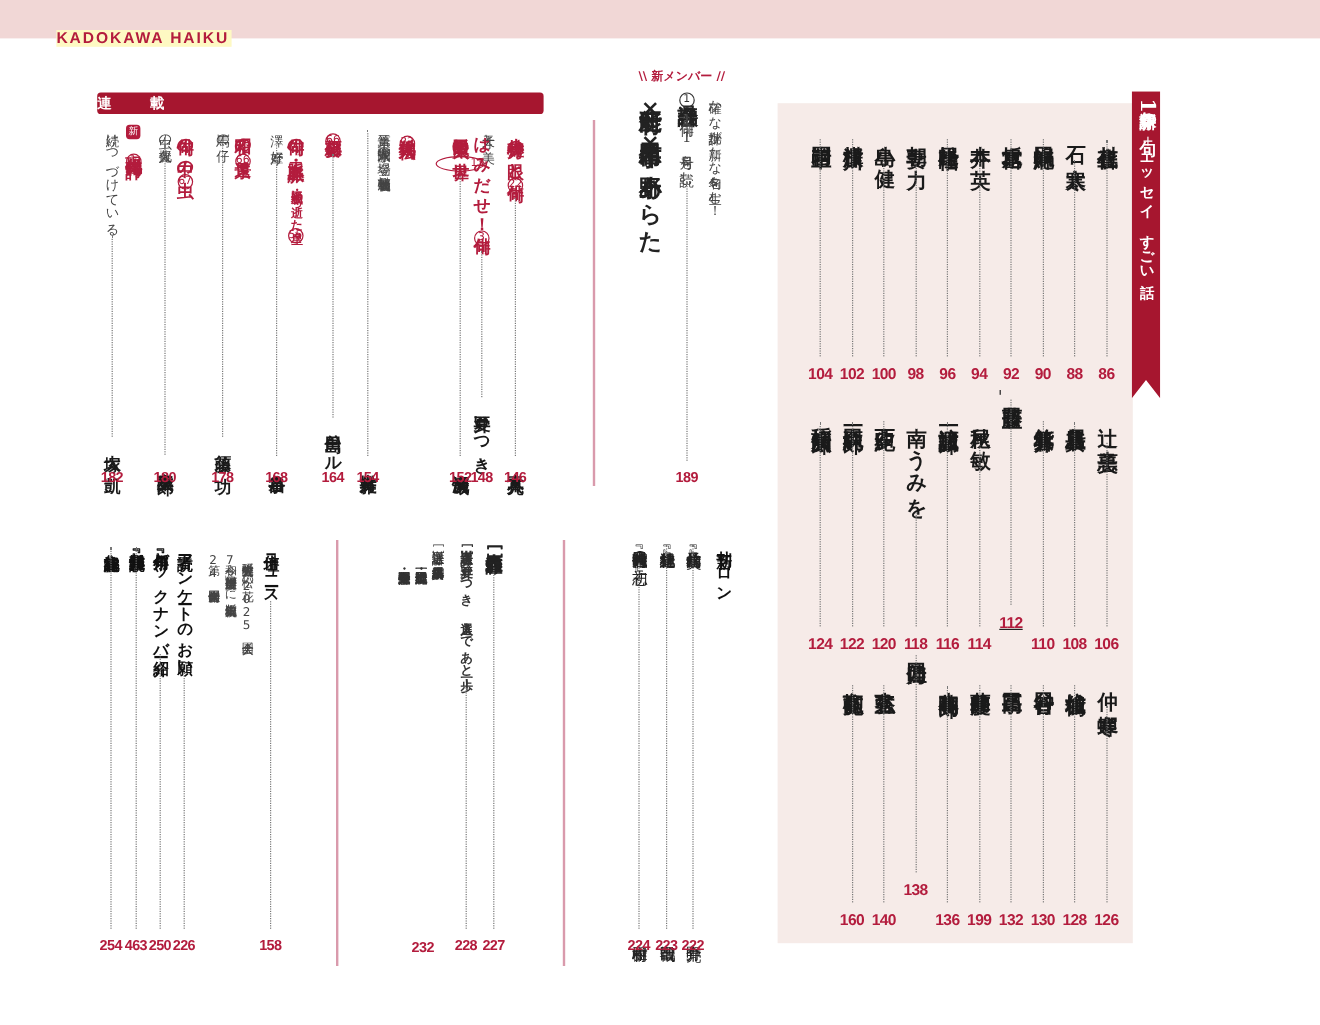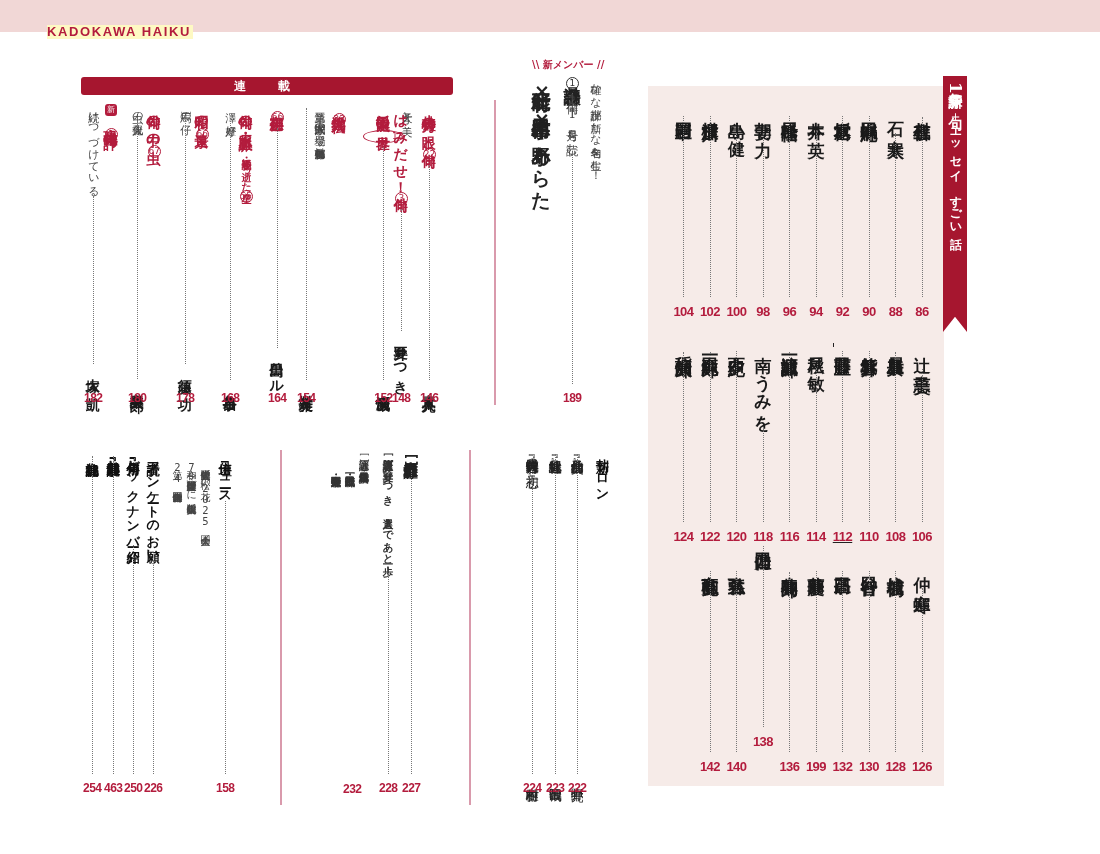--- a/index.html
+++ b/index.html
@@ -10,21 +10,21 @@
            font-size:13px; letter-spacing:1.6px; color:#b31c3d; background:#fef9c3; padding-right:2px; line-height:14px; }
 
   .vcol { position:absolute; writing-mode:vertical-rl; text-orientation:upright; white-space:nowrap; line-height:1; }
   .entry { position:absolute; display:flex; flex-direction:column; align-items:center; }
   .vtext { writing-mode:vertical-rl; text-orientation:upright; white-space:nowrap; line-height:1; }
   .dots { flex:1; width:0; border-left:1.5px dotted #777; margin:4px 0; min-height:8px; }
   .pg { font-family:"Liberation Sans",sans-serif; font-weight:bold; color:#b31c3d; font-size:12px; letter-spacing:-0.5px; line-height:1; margin-top:4px; }
 
   
   .rensai { position:absolute; left:81px; top:77px; width:372px; height:18px; background:#a6162f; border-radius:3px; color:#fff;
-            font-size:12px; font-weight:bold; text-align:center; line-height:18px; letter-spacing:10px; }
+            font-size:12px; font-weight:bold; line-height:18px; letter-spacing:10px; }
   .sep { position:absolute; width:2px; background:#d99aac; }
 
   
   .panel { position:absolute; left:648px; top:86px; width:296px; height:700px; background:#f6ebe8; }
   .ribbon { position:absolute; left:943px; top:76px; width:24px; height:256px; background:#a6162f; color:#fff;
             clip-path:polygon(0 0,100% 0,100% 100%,50% 94%,0 100%); }
   .ribbon .vtext { position:absolute; left:4px; top:6px; font-size:14px; font-weight:bold; }
   .ribbon .plus { font-weight:normal; }
 
   .name { font-size:17px; font-weight:bold; letter-spacing:1px; color:#1a1a1a; }
@@ -222,21 +222,21 @@
     <div class="entry" style="left: 883.5px; top: 343px; height: 200px; width: 24px;">
       <div class="vtext name">鳥居真里子</div>
       <div class="dots"></div>
       <div class="pg" style="font-size: 13px;">108</div>
     </div>
     <div class="entry" style="left: 857px; top: 343px; height: 200px; width: 24px;">
       <div class="vtext name">筑紫磐井</div>
       <div class="dots"></div>
       <div class="pg" style="font-size: 13px;">110</div>
     </div>
-    <div class="entry" style="left: 830.5px; top: 343px; height: 200px; width: 24px; text-decoration: underline;">
+    <div class="entry" style="left: 830.5px; top: 325px; height: 200px; width: 24px; text-decoration: underline;">
       <div class="vtext name">藤田直子</div>
       <div class="dots"></div>
       <div class="pg" style="font-size: 13px;">112</div>
     </div>
     <div class="entry" style="left: 804px; top: 343px; height: 200px; width: 24px;">
       <div class="vtext name">秋尾　敏</div>
       <div class="dots"></div>
       <div class="pg" style="font-size: 13px;">114</div>
     </div>
     <div class="entry" style="left: 777.5px; top: 343px; height: 200px; width: 24px;">
@@ -300,21 +300,21 @@
       <div class="pg" style="font-size: 13px;">138</div>
     </div>
     <div class="entry" style="left: 724.5px; top: 563px; height: 210px; width: 24px;">
       <div class="vtext name">大谷弘至</div>
       <div class="dots"></div>
       <div class="pg" style="font-size: 13px;">140</div>
     </div>
     <div class="entry" style="left: 698px; top: 563px; height: 210px; width: 24px;">
       <div class="vtext name">髙柳克弘</div>
       <div class="dots"></div>
-      <div class="pg" style="font-size: 13px;">142</div>
+      <div class="pg" style="font-size: 13px;">160</div>
     </div>
   </div>
 
 <div class="sep" style="left:280px;top:450px;height:355px;"></div>
 <div class="sep" style="left:469px;top:450px;height:355px;"></div>
 
 <div class="vcol bold13" style="left:596px;top:450px;">新刊サロン</div>
 <div class="entry" style="left:568px;top:450px;height:344px;">
   <div class="vtext" style="font-size:13px;">片山由美子句集『水柿』</div>
   <div class="dots"></div>

